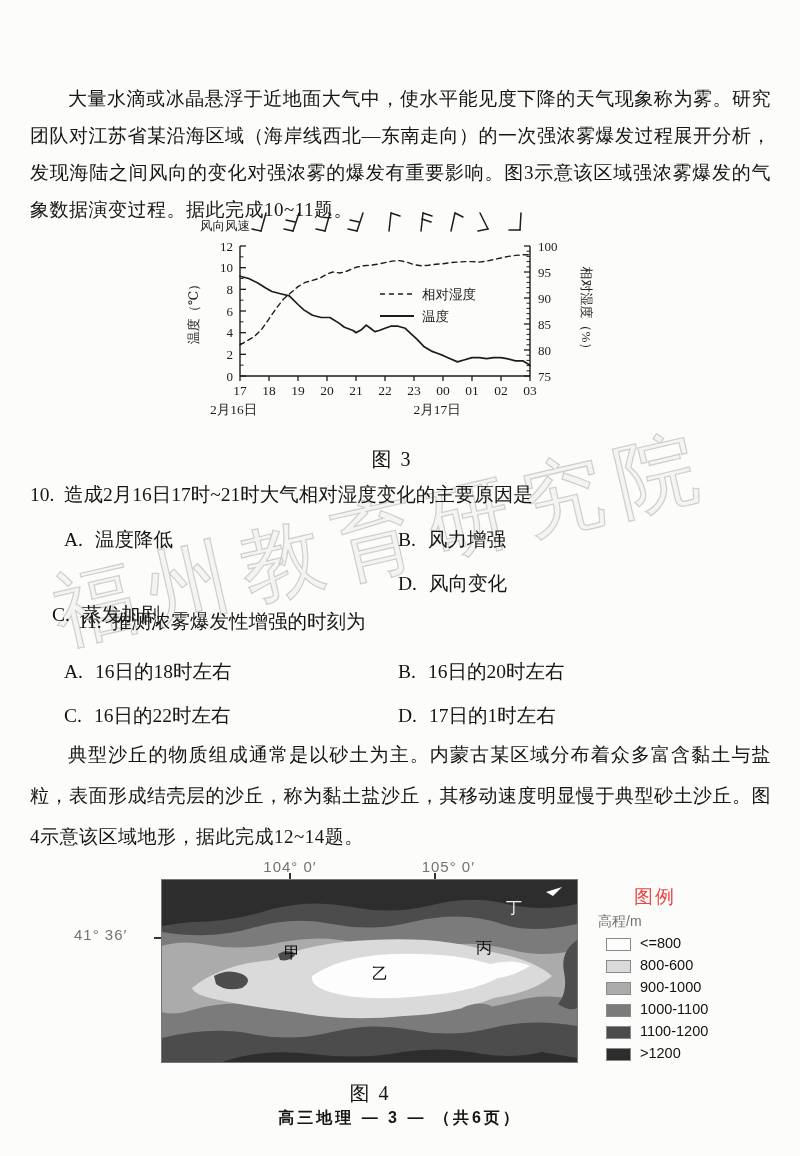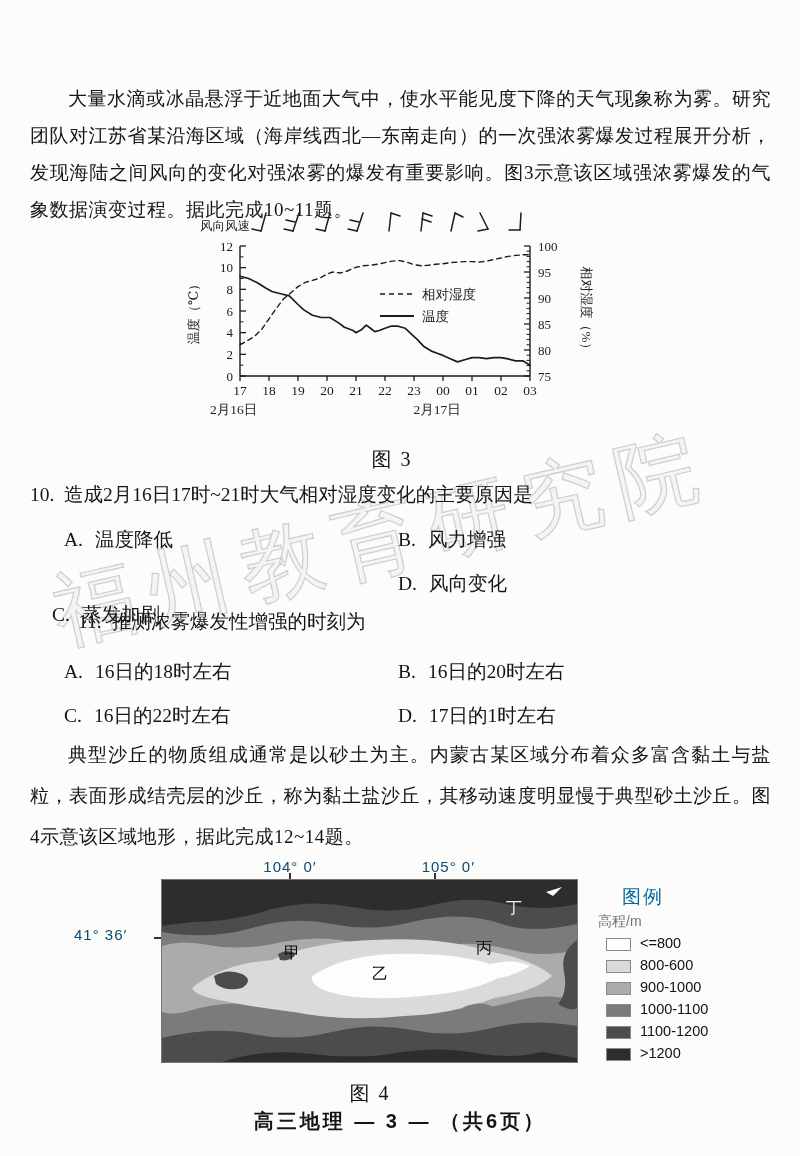--- a/index.html
+++ b/index.html
@@ -19,30 +19,30 @@
   .opt .lab{margin-right:12px;}
   .cap{width:420px;text-align:center;font-size:20px;letter-spacing:2px;}
   .watermark{
     left:55px;top:560px;width:760px;font-size:82px;letter-spacing:14px;
     transform:rotate(-13deg);transform-origin:0 50%;
     color:rgba(0,0,0,0.03);
     -webkit-text-stroke:1.2px rgba(110,110,110,0.30);
     font-weight:400;white-space:nowrap;pointer-events:none;z-index:0;
   }
   .layer{z-index:1;}
-  .coord{font-size:15px;letter-spacing:1px;color:#0c4a6e;font-family:"Liberation Sans","DejaVu Sans",sans-serif;}
+  .coord{font-size:15px;letter-spacing:1px;color:#737373;font-family:"Liberation Sans","DejaVu Sans",sans-serif;}
   .tickmark{background:#333;}
   .maplegend{left:598px;top:884px;width:175px;font-family:"Liberation Sans","DejaVu Sans",sans-serif;}
-  .maplegend .lg-title{font-size:19px;margin-left:24px;letter-spacing:2px;color:#0369a1;}
+  .maplegend .lg-title{font-size:19px;margin-left:36px;letter-spacing:2px;color:#ef4444;}
   .maplegend .lg-unit{font-size:14px;margin:3px 0 4px 0;color:#737373;}
   .lg-row{display:flex;align-items:flex-end;margin-bottom:6px;padding-left:8px;}
   .lg-sw{width:25px;height:13px;margin-right:9px;border:1px solid #8a8a8a;box-sizing:border-box;}
   .lg-tx{font-size:14.5px;color:#111;}
   .footer{
-    left:0;top:1108px;width:800px;text-align:center;font-size:20px;
+    left:0;top:1108px;width:800px;text-align:center;font-size:16px;
     font-family:"Liberation Sans","DejaVu Sans",sans-serif;font-weight:700;letter-spacing:3px;
   }
   svg text{font-family:"Liberation Serif","DejaVu Serif",serif;}
 </style>
 </head>
 <body>
 
 <div class="abs watermark">福州教育研究院</div>
 
 <div class="abs para layer" style="top:40px;margin-top:40px;">大量水滴或冰晶悬浮于近地面大气中，使水平能见度下降的天气现象称为雾。研究团队对江苏省某沿海区域（海岸线西北—东南走向）的一次强浓雾爆发过程展开分析，发现海陆之间风向的变化对强浓雾的爆发有重要影响。图3示意该区域强浓雾爆发的气象数据演变过程。据此完成10~11题。</div>

